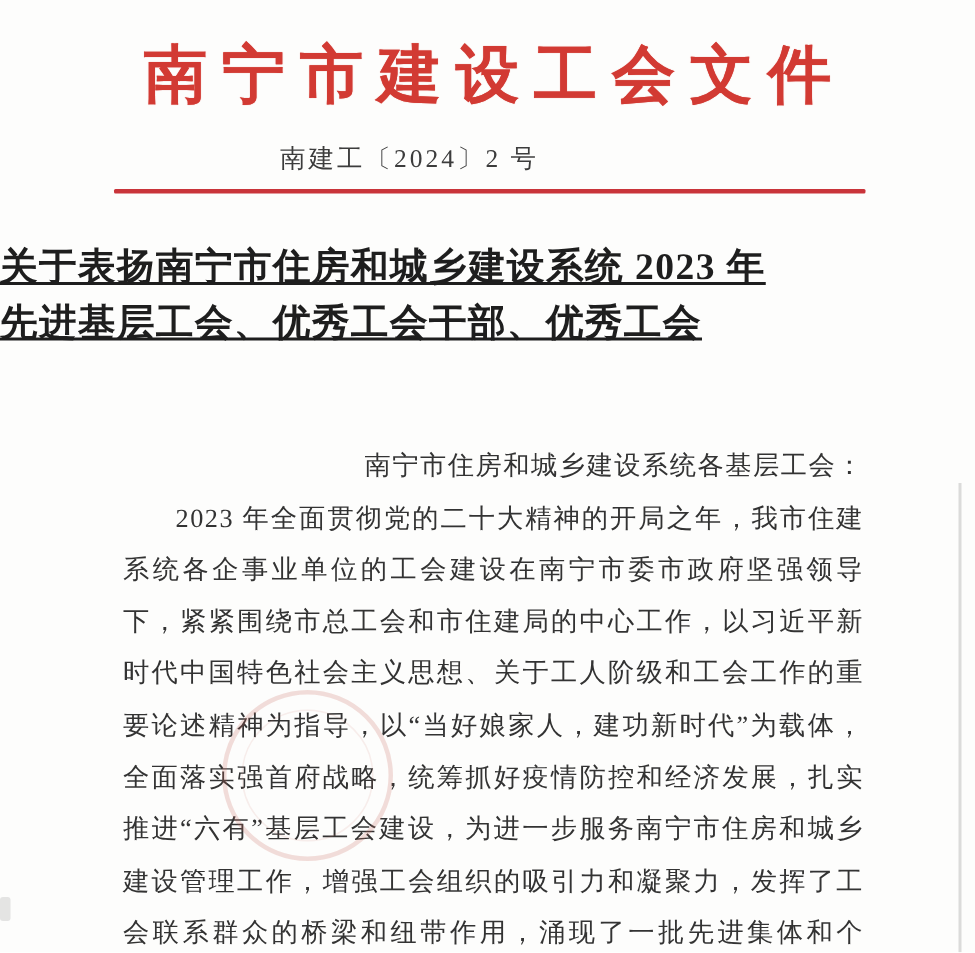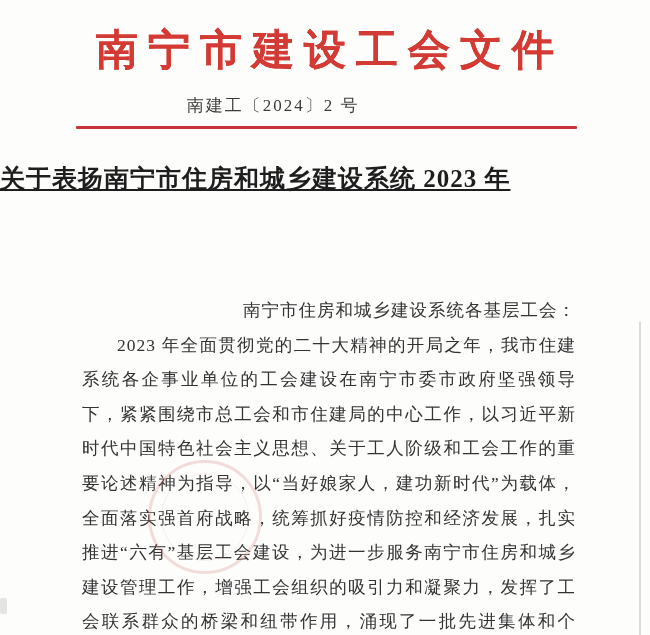--- a/index.html
+++ b/index.html
@@ -143,20 +143,21 @@
 <div class="page">
 
   <div class="header-title">南宁市建设工会文件</div>
 
   <div class="doc-number">南建工〔2024〕2 号</div>
 
   <div class="red-rule"></div>
 
   <div class="doc-title">
     <div>关于表扬南宁市住房和城乡建设系统 2023 年</div>
+    <div>先进基层工会、优秀工会干部、优秀工会</div>
   </div>
 
   <div class="body-block">
     <div class="salutation">南宁市住房和城乡建设系统各基层工会：</div>
     <p class="paragraph">2023 年全面贯彻党的二十大精神的开局之年，我市住建系统各企事业单位的工会建设在南宁市委市政府坚强领导下，紧紧围绕市总工会和市住建局的中心工作，以习近平新时代中国特色社会主义思想、关于工人阶级和工会工作的重要论述精神为指导，以“当好娘家人，建功新时代”为载体，全面落实强首府战略，统筹抓好疫情防控和经济发展，扎实推进“六有”基层工会建设，为进一步服务南宁市住房和城乡建设管理工作，增强工会组织的吸引力和凝聚力，发挥了工会联系群众的桥梁和纽带作用，涌现了一批先进集体和个人。</p>
   </div>
 
   <div class="seal-ghost"></div>
 
   <div class="scan-edge-right"></div>

